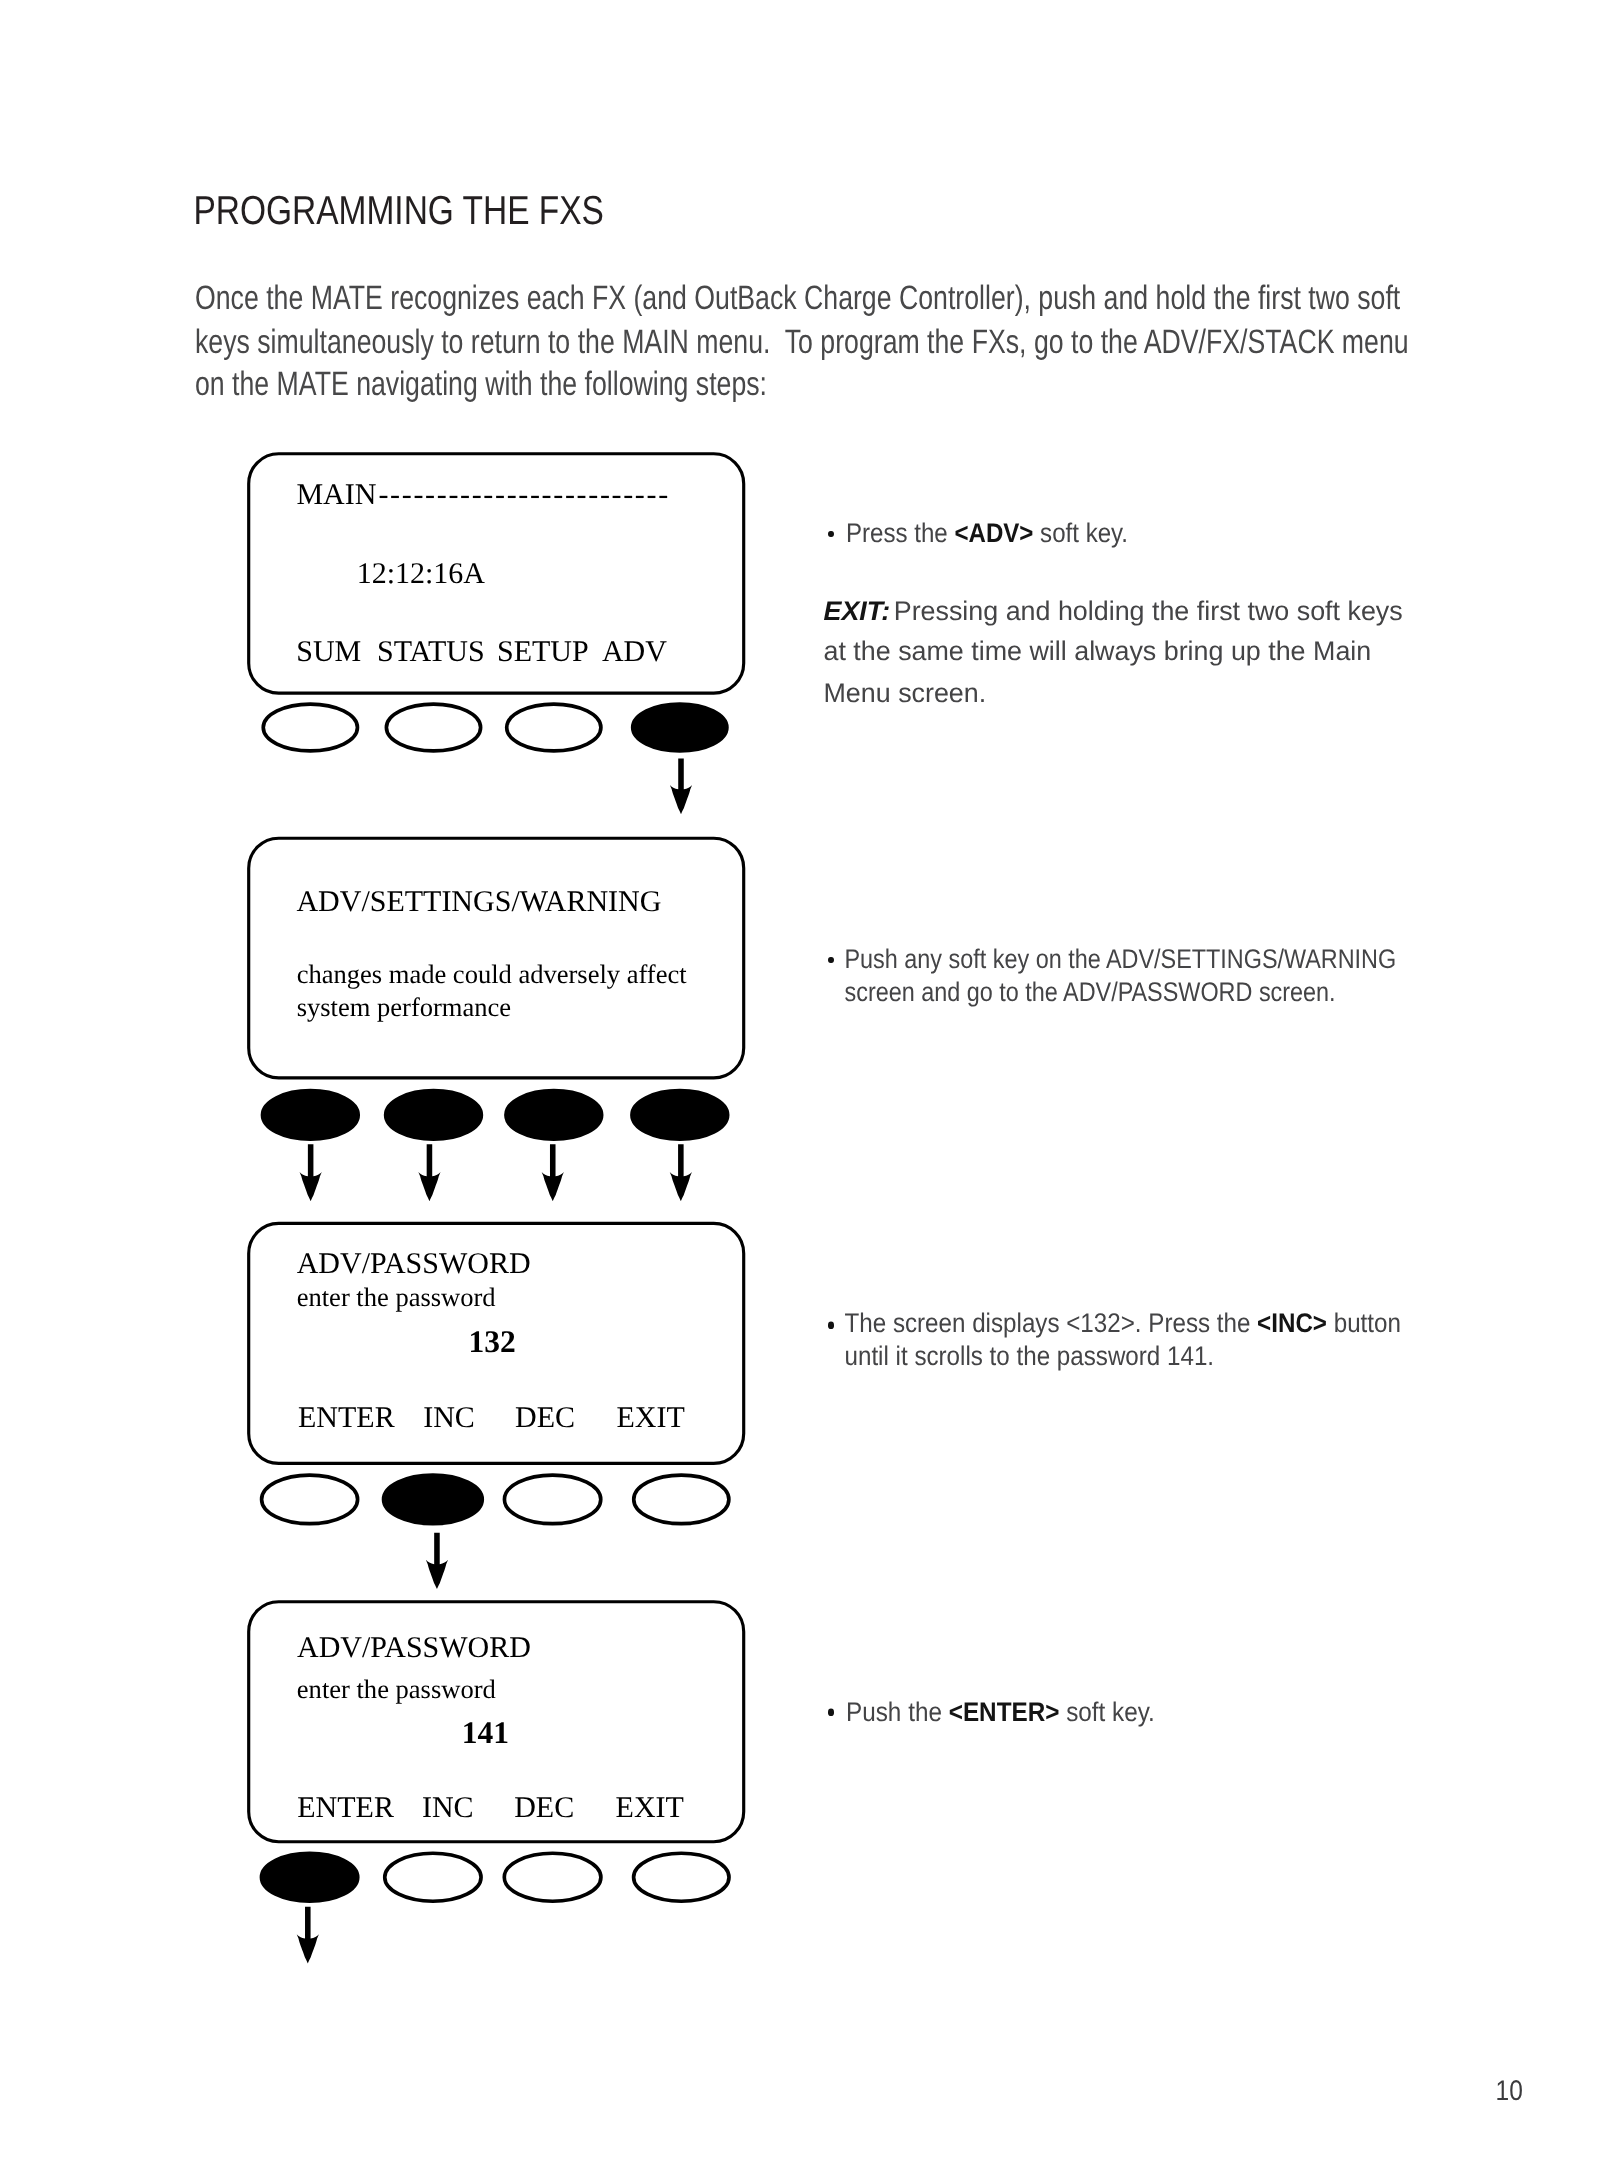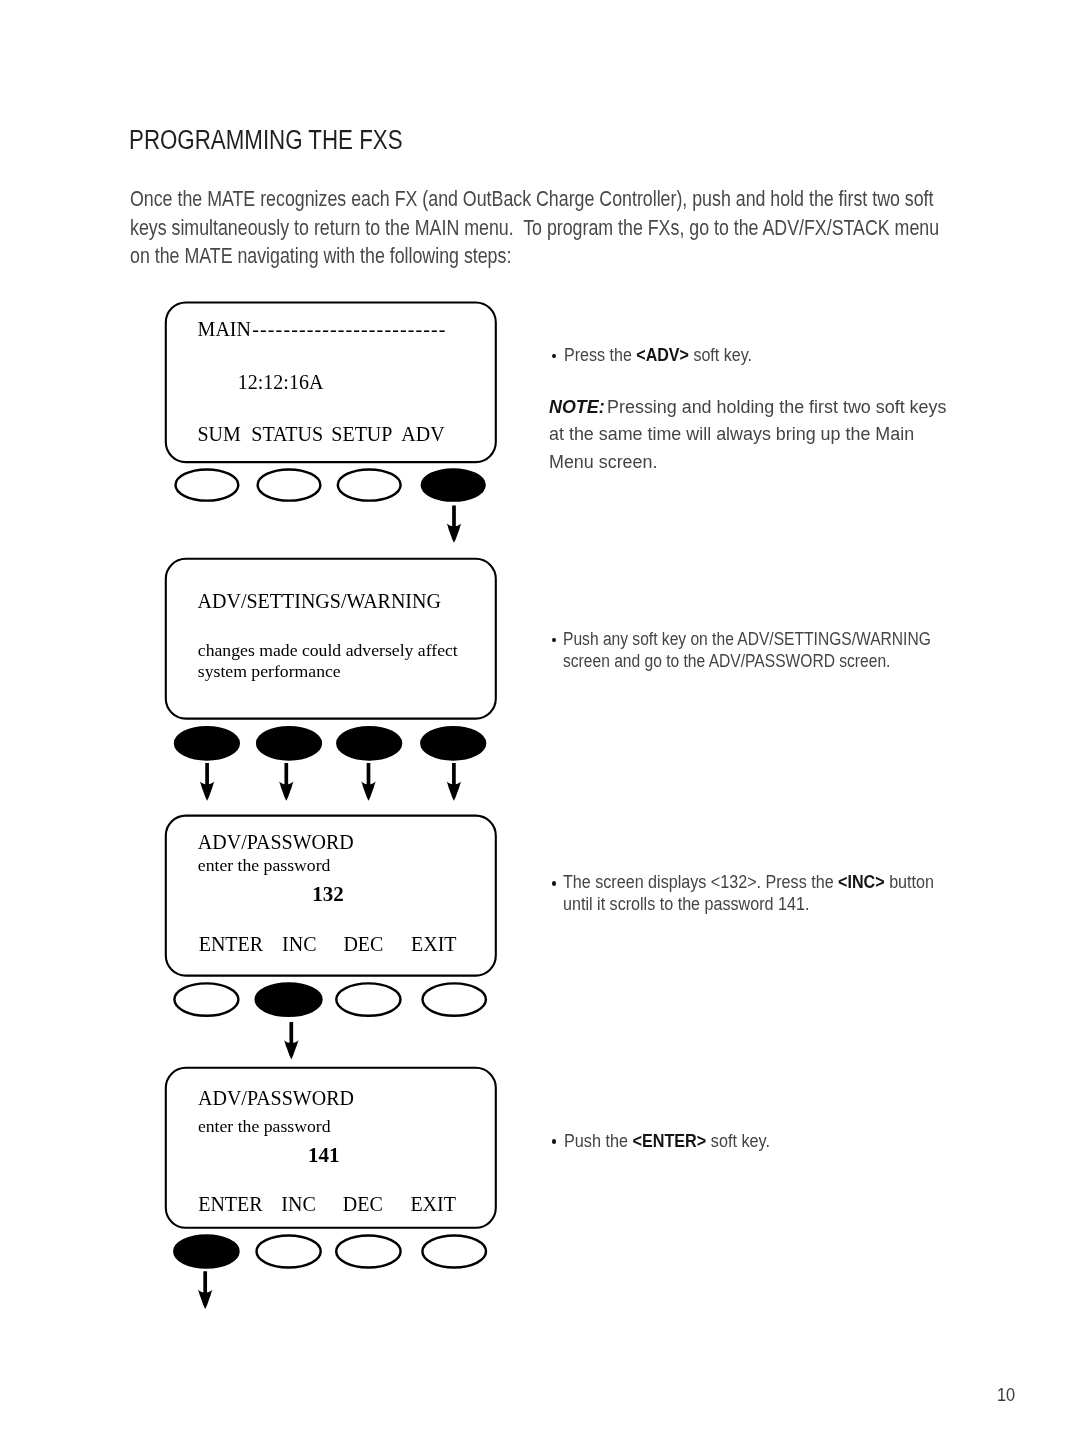--- a/index.html
+++ b/index.html
@@ -111,21 +111,21 @@
         <path class="flow-arrow" d="M 0,0 C -0.9,-2.0 -1.6,-3.4 -1.95,-4.1 C -2.55,-5.8 -2.95,-7.1 -3.25,-7.8 C -4.0,-9.9 -4.6,-11.5 -4.95,-12.4 C -5.7,-14.5 -6.0,-15.8 -6.15,-16.5 L -7.4,-19.5 C -6.3,-18.0 -4.2,-17.0 -1.85,-16.6 L -1.85,-37.5 L 1.85,-37.5 L 1.85,-16.6 C 4.2,-17.0 6.3,-18.0 7.4,-19.5 L 6.15,-16.5 C 6.0,-15.8 5.7,-14.5 4.95,-12.4 C 4.6,-11.5 4.0,-9.9 3.25,-7.8 C 2.95,-7.1 2.55,-5.8 1.95,-4.1 C 1.6,-3.4 0.9,-2.0 0,0 Z" transform="translate(291.3,1059.4)"></path>
         <path class="flow-arrow" d="M 0,0 C -0.9,-2.0 -1.6,-3.4 -1.95,-4.1 C -2.55,-5.8 -2.95,-7.1 -3.25,-7.8 C -4.0,-9.9 -4.6,-11.5 -4.95,-12.4 C -5.7,-14.5 -6.0,-15.8 -6.15,-16.5 L -7.4,-19.5 C -6.3,-18.0 -4.2,-17.0 -1.85,-16.6 L -1.85,-37.8 L 1.85,-37.8 L 1.85,-16.6 C 4.2,-17.0 6.3,-18.0 7.4,-19.5 L 6.15,-16.5 C 6.0,-15.8 5.7,-14.5 4.95,-12.4 C 4.6,-11.5 4.0,-9.9 3.25,-7.8 C 2.95,-7.1 2.55,-5.8 1.95,-4.1 C 1.6,-3.4 0.9,-2.0 0,0 Z" transform="translate(205.2,1309)"></path>
       </g>
   </svg>
 
   <span class="bullet-dot" id="bullet-0" style="left: 551.6px; top: 353.6px; display: block;"></span>
   <div class="callout" id="co-0" style="left:564.4px;top:344.1px;width:300px;line-height:22.2px;transform:scaleX(0.892) translateZ(0);">
     <span class="body"><span>Press the </span><b>&lt;ADV&gt;</b><span> soft key.</span></span>
   </div>
   <div class="callout" id="co-1" style="left:549.2px;top:394.2px;width:404px;line-height:27.3px;transform:scaleX(0.9945) translateZ(0);">
-    <span class="body"><i>NOTE:</i><span> Pressing and holding the first two soft keys at the same time will always bring up the Main Menu screen.</span></span>
+    <span class="body"><i>EXIT:</i><span> Pressing and holding the first two soft keys at the same time will always bring up the Main Menu screen.</span></span>
   </div>
   <span class="bullet-dot" id="bullet-2" style="left: 551.8px; top: 637.5px; display: block;"></span>
   <div class="callout" id="co-2" style="left:563.2px;top:628.0px;width:430px;line-height:22.2px;transform:scaleX(0.8665) translateZ(0);">
     <span class="body"><span>Push any soft key on the ADV/SETTINGS/WARNING screen and go to the ADV/PASSWORD screen.</span></span>
   </div>
   <span class="bullet-dot" id="bullet-3" style="left: 551.8px; top: 881.3px; display: block;"></span>
   <div class="callout" id="co-3" style="left:563.2px;top:871.0px;width:418px;line-height:22.2px;transform:scaleX(0.8955) translateZ(0);">
     <span class="body"><span>The screen displays &lt;132&gt;. Press the </span><b>&lt;INC&gt;</b><span> button until it scrolls to the password 141.</span></span>
   </div>
   <span class="bullet-dot" id="bullet-4" style="left: 551.9px; top: 1139.3px; display: block;"></span>

